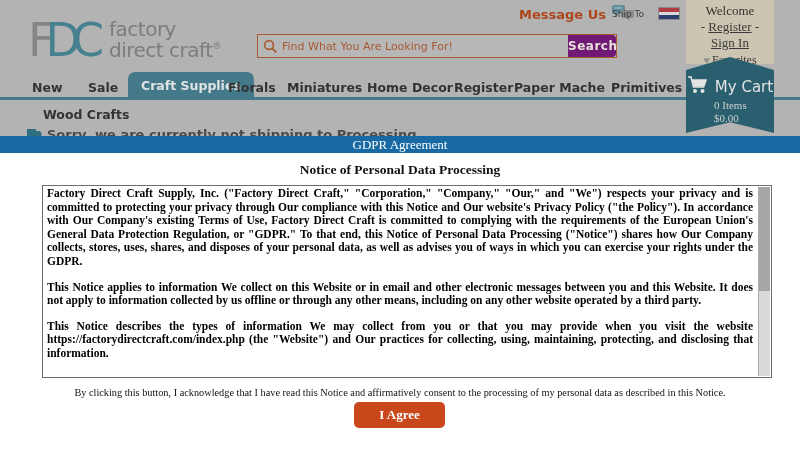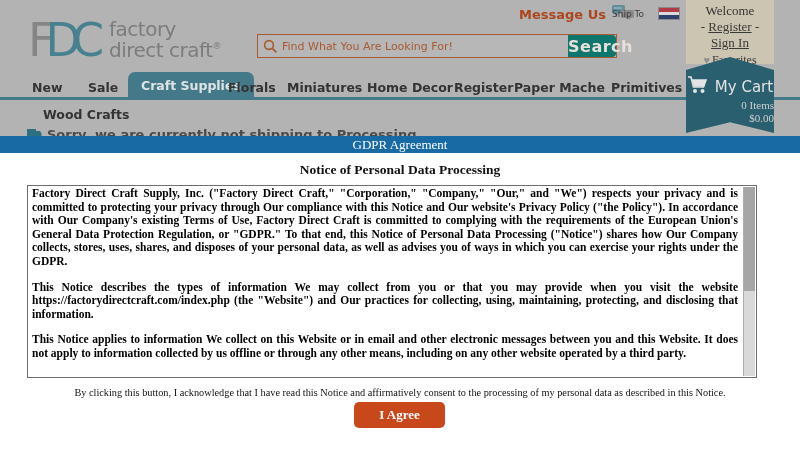--- a/index.html
+++ b/index.html
@@ -20,54 +20,54 @@
   .shipto { position:absolute; left:612px; top:7px; display:flex; align-items:center; gap:14px; cursor:pointer; }
   .shipto-label { font-size:9px; color:#3c3c3c; }
   .flag { width:22px; height:13px; border:1px solid #8a8a8a; display:flex; flex-direction:column; }
   .flag .r { flex:1; background:#b23b46; } .flag .w { flex:1; background:#d9d9d9; } .flag .b { flex:1; background:#2c3f6e; }
   .flag-arrow { color:#b65c1e; font-size:10px; line-height:10px; }
 
   .searchbar { position:absolute; left:257px; top:34px; width:360px; height:24px; display:flex; border:1px solid #a85a32; background:rgba(255,255,255,0.06); }
   .search-icon-wrap { width:24px; display:flex; align-items:center; justify-content:center; }
   .search-input { flex:1; border:0; outline:0; background:transparent; font-size:11px; color:#a85a32; font-family:"DejaVu Sans", sans-serif; }
   .search-input::placeholder { color:#a85a32; opacity:1; }
-  .search-btn { width:48px; background:#0f766e; color:#e7e0da; font-weight:bold; font-size:16px; border:0; border-radius:0 4px 4px 0; cursor:pointer; letter-spacing:0.5px; font-family:"DejaVu Sans", sans-serif; }
+  .search-btn { width:48px; background:#701a75; color:#e7e0da; font-weight:bold; font-size:12px; border:0; border-radius:0 4px 4px 0; cursor:pointer; letter-spacing:0.5px; font-family:"DejaVu Sans", sans-serif; }
 
   
   .welcome-ribbon { position:absolute; left:686px; top:0; width:88px; height:64px; background:#ccc5b1; z-index:5;
     font-family:"Liberation Serif", serif; color:#333; font-size:13px; text-align:center; padding-top:3px; }
   .welcome-ribbon .lnk { text-decoration:underline; cursor:pointer; color:#3a3a3a; }
   .welcome-ribbon .row { line-height:16px; }
   .fav-row { font-size:12px; margin-top:2px; }
   .heart-icon { color:#8f8f8f; font-size:11px; margin-right:2px; }
 
   .cart-ribbon { position:absolute; left:686px; top:57px; width:88px; height:76px; background:#295f6e; z-index:6;
     clip-path:polygon(0 17%, 50% 0, 100% 17%, 100% 100%, 50% 86%, 0 100%);
-    color:#dcdcdc; text-align:right; cursor:pointer; }
+    color:#dcdcdc; text-align:left; cursor:pointer; }
   .cart-top { display:flex; align-items:center; justify-content:center; gap:6px; margin-top:18px; }
   .cart-title { font-size:15px; color:#e2e2e2; }
-  .cart-sub { font-family:"Liberation Serif", serif; font-size:11px; line-height:13px; color:#cfcfcf; }
+  .cart-sub { font-family:"Liberation Serif", serif; font-size:11px; line-height:13px; color:#cfcfcf;padding-left:28px; }
 
   
   .nav-underline { position:absolute; left:0; top:97px; width:800px; height:3px; background:#447a8a; z-index:1; }
   .nav-item { position:absolute; top:80px; font-size:12.5px; font-weight:bold; color:#333; cursor:pointer; z-index:2; }
   .nav-tab-active { position:absolute; left:128px; top:72px; height:28px; line-height:28px; padding:0 13px;
     background:#44798a; color:#dfe3e4; font-size:12.5px; font-weight:bold; border-radius:7px 7px 0 0; cursor:pointer; z-index:2; }
   .subnav-item { position:absolute; left:43px; top:107px; font-size:12.5px; font-weight:bold; color:#333; cursor:pointer; }
 
   .ship-notice { position:absolute; left:27px; top:125px; display:flex; align-items:center; gap:5px; z-index:1; }
   .ship-notice-text { font-size:13px; font-weight:bold; color:#4a4a4a; }
 
   
   .gdpr-bar { position:absolute; left:0; top:136px; width:800px; height:17px; background:#176aa3; z-index:10;
     display:flex; align-items:center; justify-content:center; }
   .gdpr-title { color:#fff; font-family:"Liberation Serif", serif; font-weight:normal; font-size:13px; }
   .modal-body { position:absolute; left:0; top:153px; width:800px; height:297px; background:#ffffff; z-index:10; }
   .modal-heading { text-align:center; margin-top:9px; font-family:"Liberation Serif", serif; font-weight:bold; font-size:13.5px; color:#111; }
-  .notice-box { position:absolute; left:27px; top:32px; width:730px; height:193px; border:1px solid #6e6e6e; background:#fff;
+  .notice-box { position:absolute; left:42px; top:32px; width:730px; height:193px; border:1px solid #6e6e6e; background:#fff;
     padding:1px 18px 6px 4px; overflow:hidden; }
   .notice-box p { font-family:"Liberation Serif", serif; font-weight:bold; font-size:11.5px; line-height:13.6px; color:#000; margin-bottom:12px; text-align:justify; }
   .v-scrollbar { position:absolute; right:1px; top:1px; bottom:1px; width:12px; background:#d9d9d9; border-left:1px solid #adadad; cursor:pointer; }
   .v-scroll-thumb { position:absolute; left:0; right:0; top:0; height:55%; background:#a6a6a6; }
   .consent-line { position:absolute; left:0; top:234px; width:800px; text-align:center;
     font-family:"Liberation Serif", serif; font-size:10.3px; color:#111; }
   .agree-btn { position:absolute; left:354px; top:249px; width:91px; height:26px; background:#c8481b; border:0; border-radius:5px;
     color:#fff; font-family:"Liberation Serif", serif; font-weight:bold; font-size:13px; cursor:pointer; }
 </style>
 </head>
@@ -170,22 +170,22 @@
     <span class="ship-notice-text">Sorry, we are currently not shipping to Processing</span>
   </div>
 
   <div class="gdpr-bar">
     <span class="gdpr-title">GDPR Agreement</span>
   </div>
   <div class="modal-body">
     <div class="modal-heading">Notice of Personal Data Processing</div>
     <div class="notice-box">
       <p>Factory Direct Craft Supply, Inc. ("Factory Direct Craft," "Corporation," "Company," "Our," and "We") respects your privacy and is committed to protecting your privacy through Our compliance with this Notice and Our website's Privacy Policy ("the Policy"). In accordance with Our Company's existing Terms of Use, Factory Direct Craft is committed to complying with the requirements of the European Union's General Data Protection Regulation, or "GDPR." To that end, this Notice of Personal Data Processing ("Notice") shares how Our Company collects, stores, uses, shares, and disposes of your personal data, as well as advises you of ways in which you can exercise your rights under the GDPR.</p>
+      <p>This Notice applies to information We collect on this Website or in email and other electronic messages between you and this Website. It does not apply to information collected by us offline or through any other means, including on any other website operated by a third party.</p>
       <p>This Notice describes the types of information We may collect from you or that you may provide when you visit the website https://factorydirectcraft.com/index.php (the "Website") and Our practices for collecting, using, maintaining, protecting, and disclosing that information.</p>
-      <p>This Notice applies to information We collect on this Website or in email and other electronic messages between you and this Website. It does not apply to information collected by us offline or through any other means, including on any other website operated by a third party.</p>
       <div class="v-scrollbar">
         <div class="v-scroll-thumb"></div>
       </div>
     </div>
     <div class="consent-line">By clicking this button, I acknowledge that I have read this Notice and affirmatively consent to the processing of my personal data as described in this Notice.</div>
     <button class="agree-btn">I Agree</button>
   </div>
 
 </div>
 

